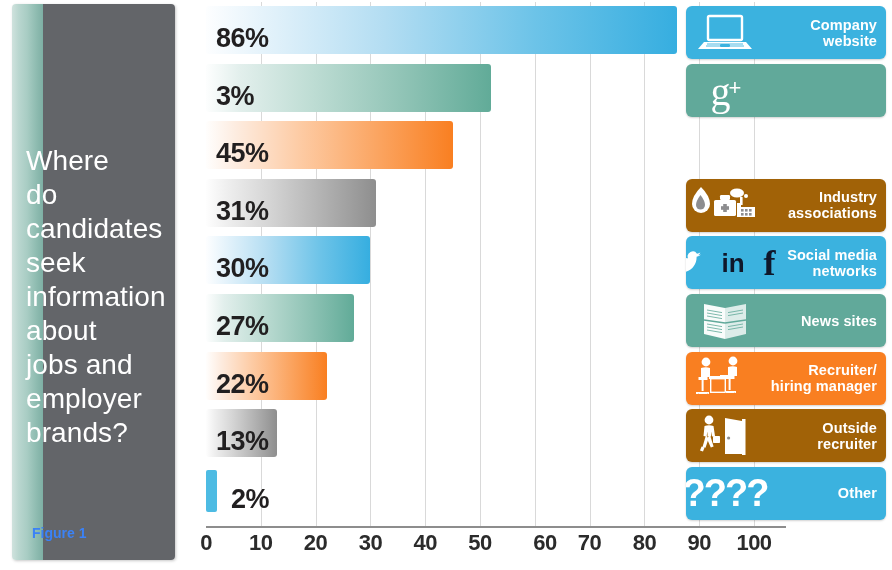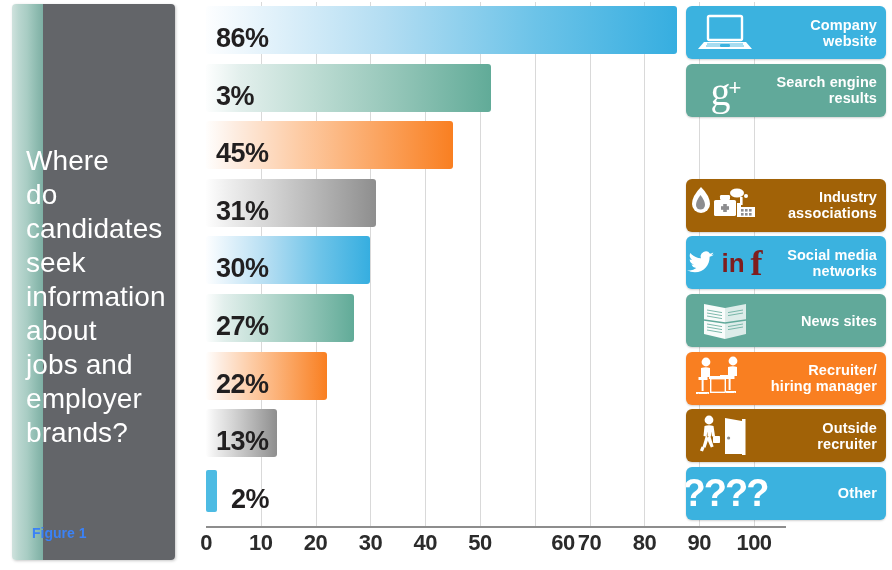--- a/index.html
+++ b/index.html
@@ -193,24 +193,24 @@
   .gplus {
     color: #ffffff;
     font-family: "Liberation Serif", serif;
     font-size: 40px;
     line-height: 40px;
     font-weight: normal;
     letter-spacing: -2px;
   }
   .gplus sup { font-size: 22px; vertical-align: 10px; font-family: "Liberation Sans", sans-serif; }
   .social-glyphs {
-    color: #7f1d1d;
+    color: #0f172a;
     display: flex;
     align-items: center;
-    gap: 6px;
+    gap: 19px;
   }
   .social-glyphs .in {
     font-size: 26px;
     font-weight: bold;
     line-height: 26px;
   }
   .social-glyphs .fb {
     font-family: "Liberation Serif", serif;
     font-size: 36px;
     line-height: 30px;
@@ -299,21 +299,21 @@
   </div>
 
   <div class="axis-line"></div>
   <div class="tick-labels" id="tick-labels">
       <div class="tick-label" style="left: 206px;">0</div>
       <div class="tick-label" style="left: 260.8px;">10</div>
       <div class="tick-label" style="left: 315.6px;">20</div>
       <div class="tick-label" style="left: 370.4px;">30</div>
       <div class="tick-label" style="left: 425.2px;">40</div>
       <div class="tick-label" style="left: 480px;">50</div>
-      <div class="tick-label" style="left: 563px;">60</div>
+      <div class="tick-label" style="left: 545px;">60</div>
       <div class="tick-label" style="left: 589.6px;">70</div>
       <div class="tick-label" style="left: 644.4px;">80</div>
       <div class="tick-label" style="left: 699.2px;">90</div>
       <div class="tick-label" style="left: 754px;">100</div>
     </div>
 
   <div class="legend" id="legend">
       <div class="legend-row c-blue" style="top: 4px;">
         <div class="legend-icon">
           <svg width="60" height="40" viewBox="0 0 60 40">
@@ -327,22 +327,20 @@
       </g>
     </svg>
         </div>
         <div class="legend-label">Company
 website</div>
       </div>
       <div class="legend-row c-teal" style="top: 61.6px;">
         <div class="legend-icon">
           <div class="gplus">g<sup>+</sup></div>
         </div>
-        <div class="legend-label">Search engine
-results</div>
       </div>
       <div class="legend-row c-gray" style="top: 176.8px;">
         <div class="legend-icon">
           <svg width="68" height="44" viewBox="0 0 68 44">
       <g fill="#ffffff">
         <path d="M10 4 q9 9 9 17 a9 9 0 0 1 -18 0 q0-8 9-17 Z"></path>
         <path d="M9.5 12 q4.5 6 4.5 10 a4.5 4.5 0 0 1 -9 0 q0-4 4.5-10 Z" fill="#8d8d8f"></path>
         <rect x="23" y="17" width="22" height="16" rx="1.6"></rect>
         <rect x="29" y="12" width="10" height="5" rx="1.2"></rect>
         <ellipse cx="46" cy="10" rx="7" ry="4.6"></ellipse>

